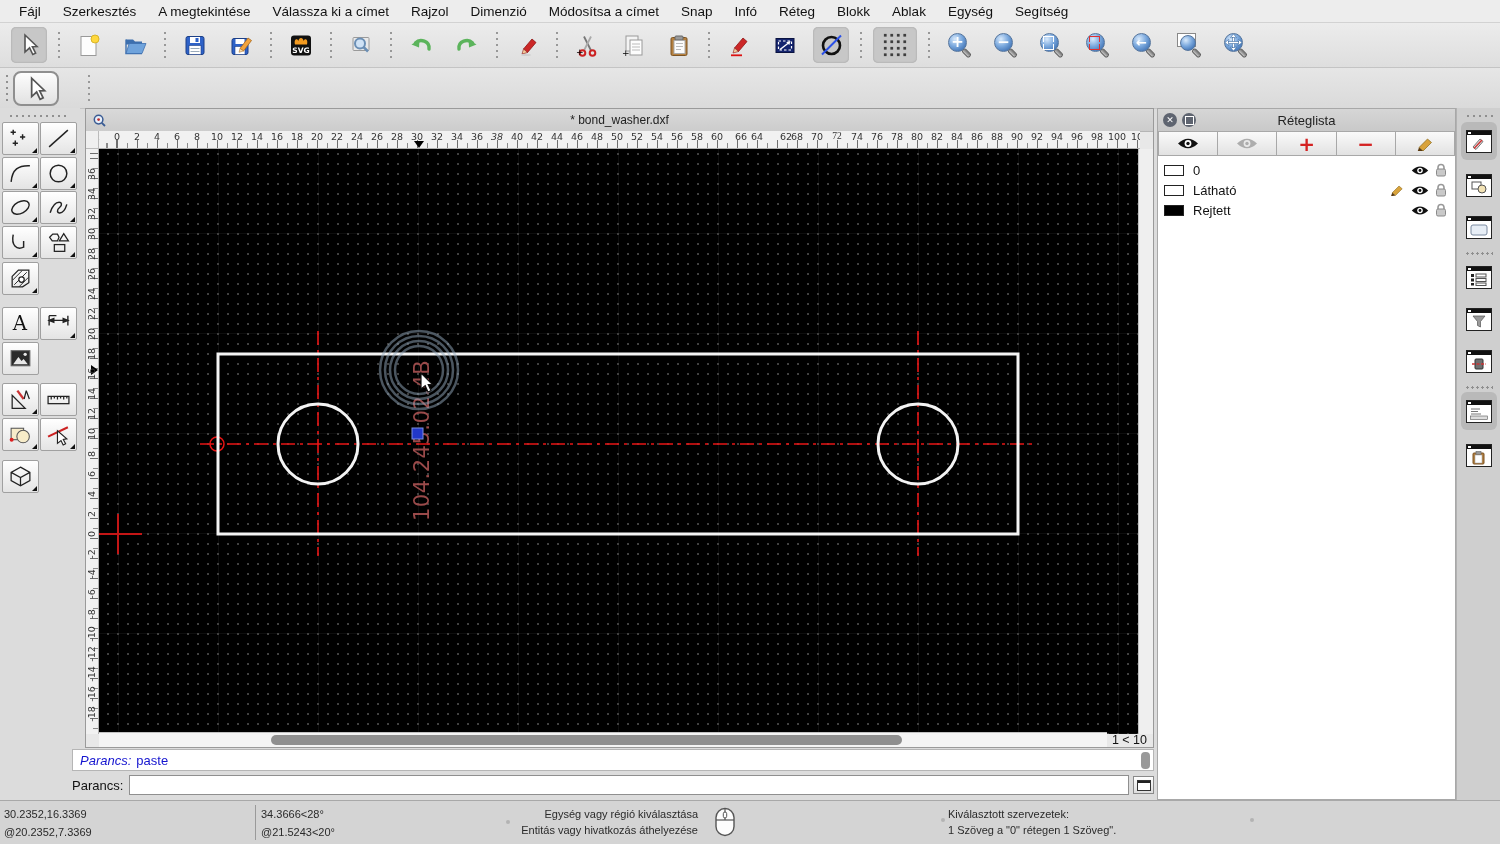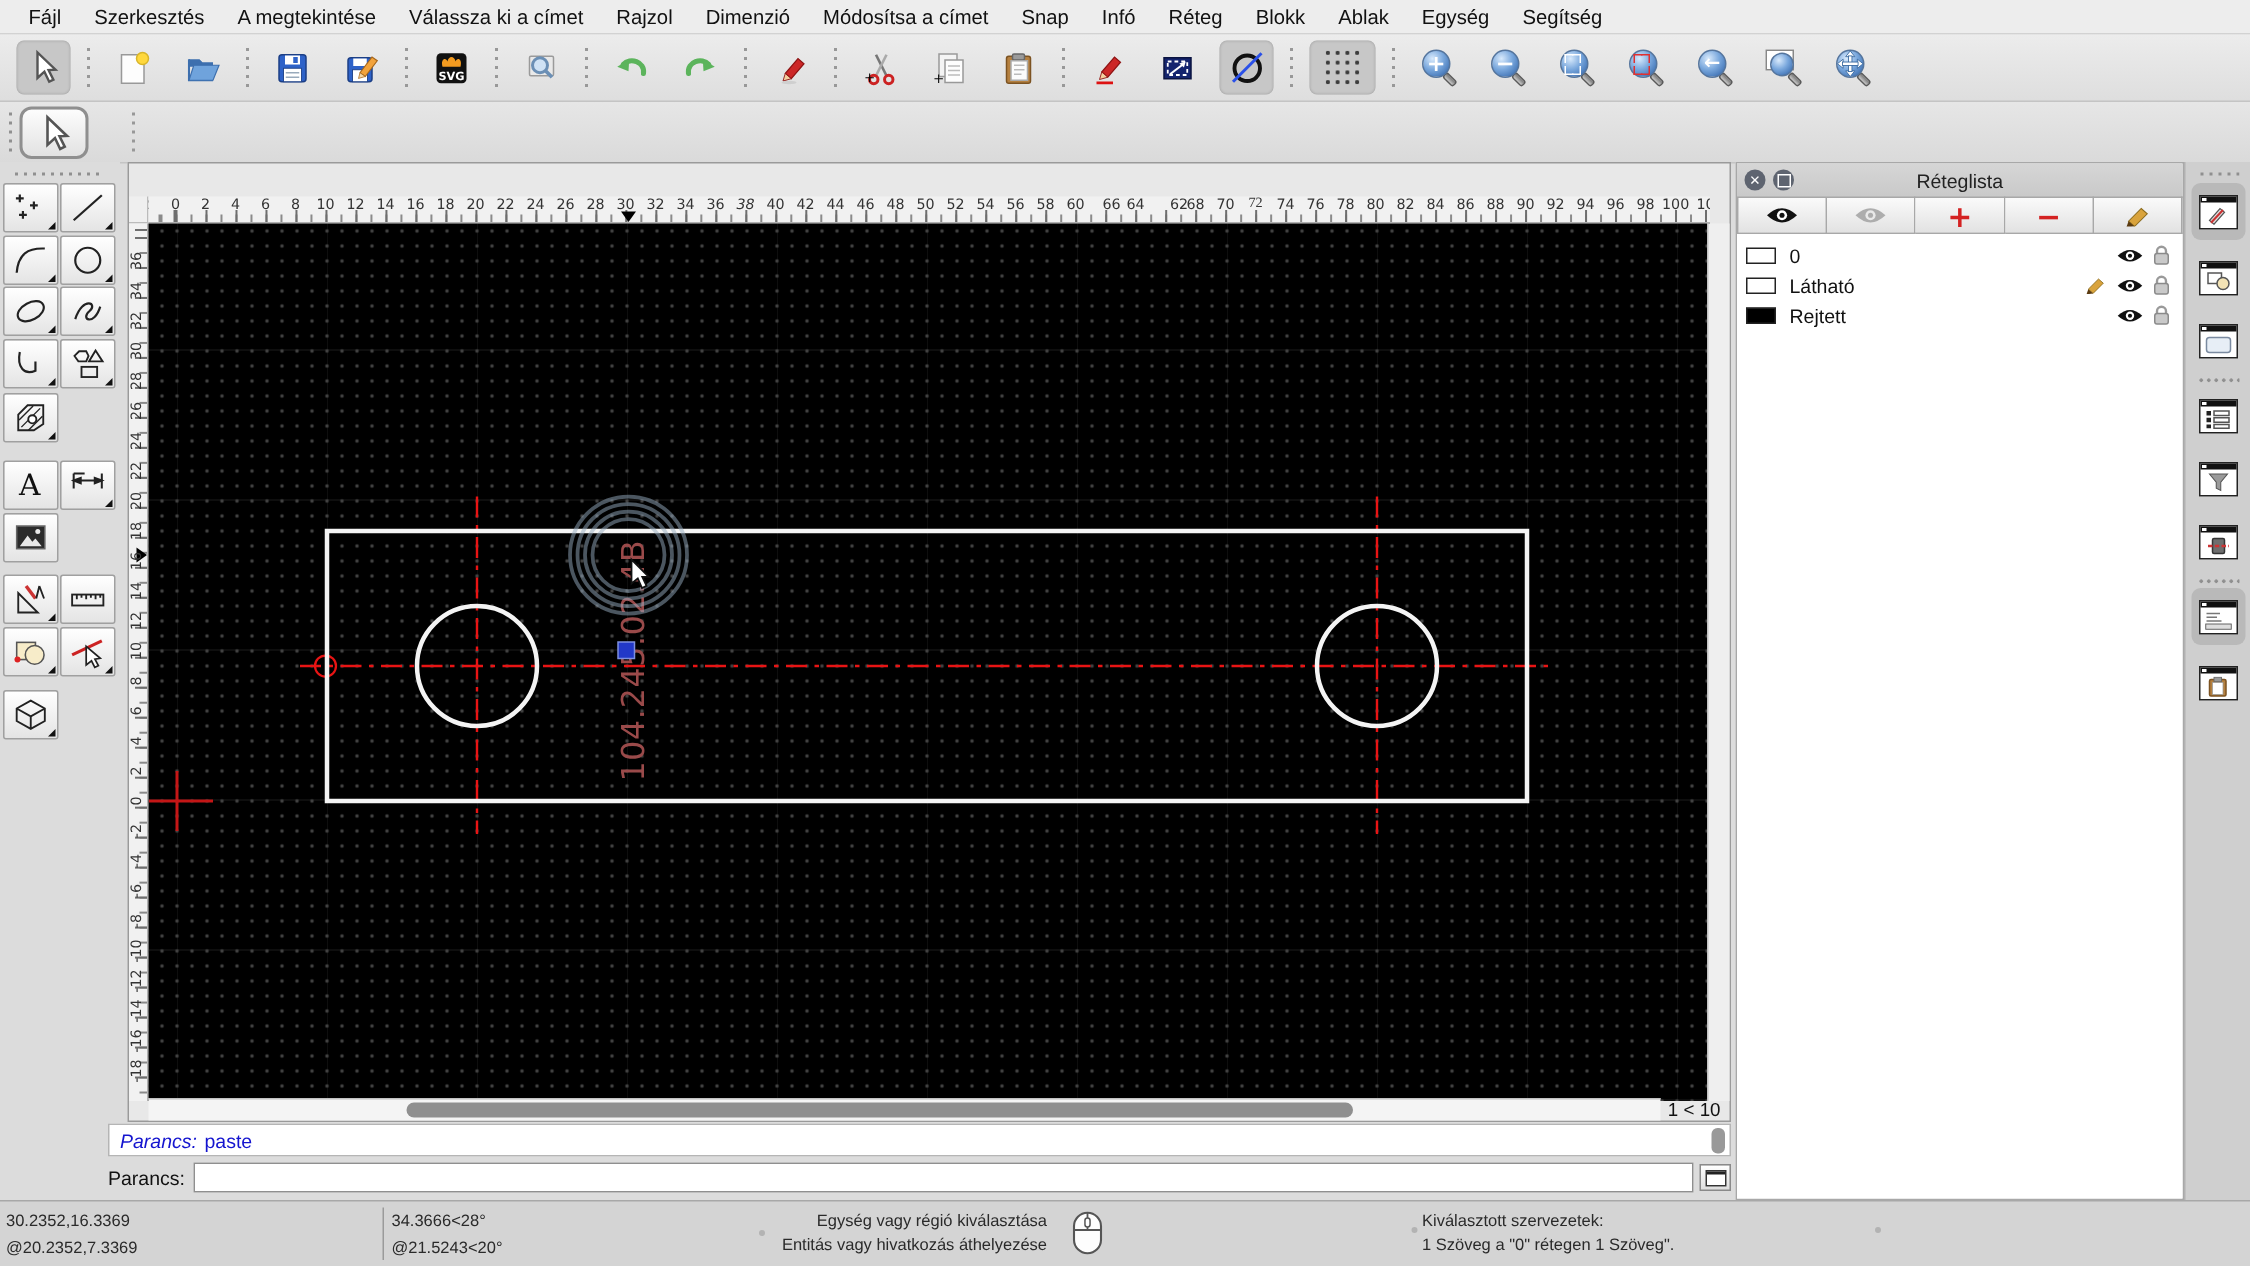--- a/index.html
+++ b/index.html
@@ -449,20 +449,30 @@
         </svg>
       </button>
     <button class="pbutton sub" style="left:2px;top:352px">
         <svg width="25" height="23" viewBox="0 0 24 22" fill="none" stroke="#222" stroke-width="1.2">
           <path d="M12 2 L21 7 V15 L12 20 L3 15 V7 Z M3 7 L12 12 L21 7 M12 12 V20"></path>
         </svg>
       </button>
   </div>
 
   <div class="mdi">
+    <div class="mdi-title">
+      <span class="docicon">
+        <svg width="13" height="13" viewBox="0 0 13 13">
+            <circle cx="5.6" cy="5.6" r="4.3" fill="#e8eef8" stroke="#3a5c94" stroke-width="1.5"></circle>
+            <line x1="8.8" y1="8.8" x2="12" y2="12" stroke="#3a5c94" stroke-width="1.8"></line>
+            <circle cx="5.6" cy="5.6" r="1.4" fill="#c03030"></circle>
+          </svg>
+      </span>
+      <span class="ttl">* bond_washer.dxf</span>
+    </div>
     <div class="corner"></div>
     <div class="hruler" id="hruler">
       <div class="hticks"></div>
         <div class="hticks2"></div>
       <div class="hmark"></div>
     <span class="hlab" style="left: -11px;">2</span>
         <span class="hlab" style="left: 9px;">0</span>
         <span class="hlab" style="left: 29px;">2</span>
         <span class="hlab" style="left: 49px;">4</span>
         <span class="hlab" style="left: 69px;">6</span>

